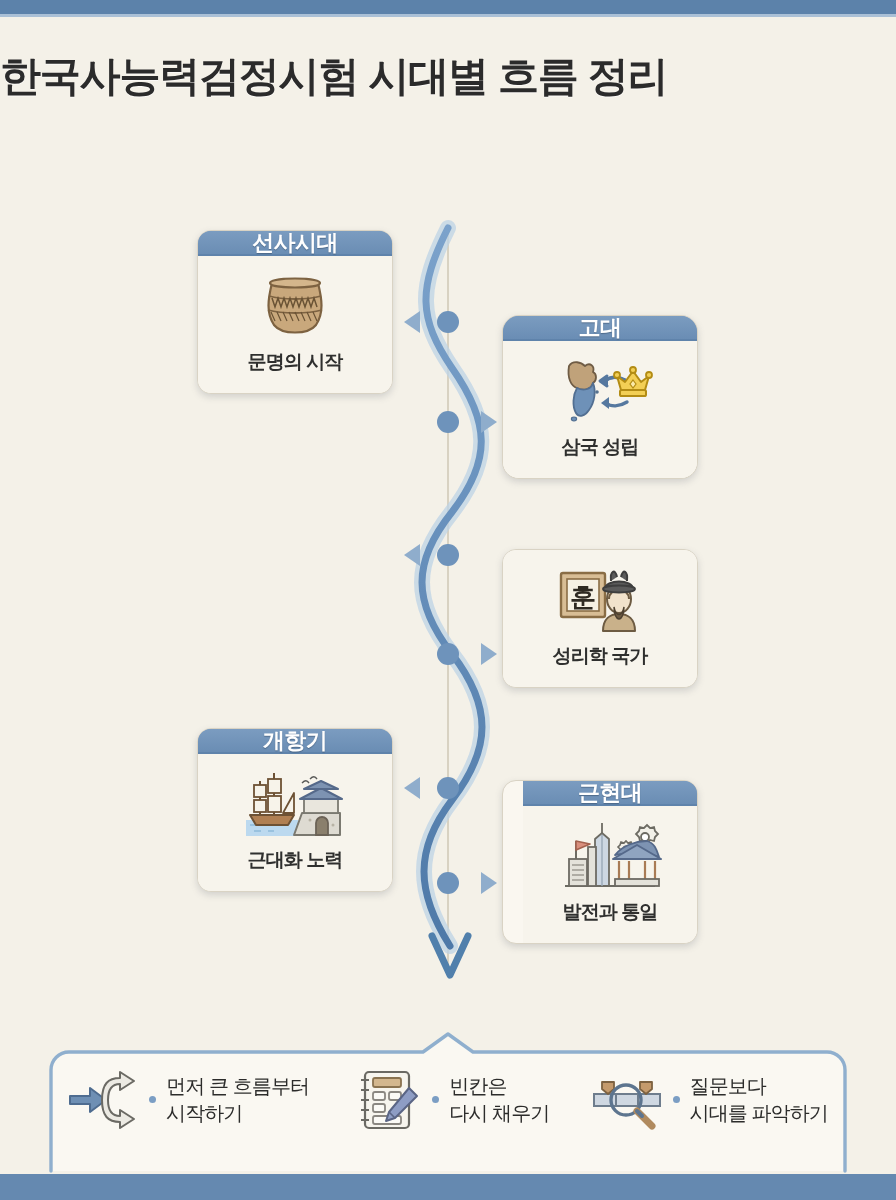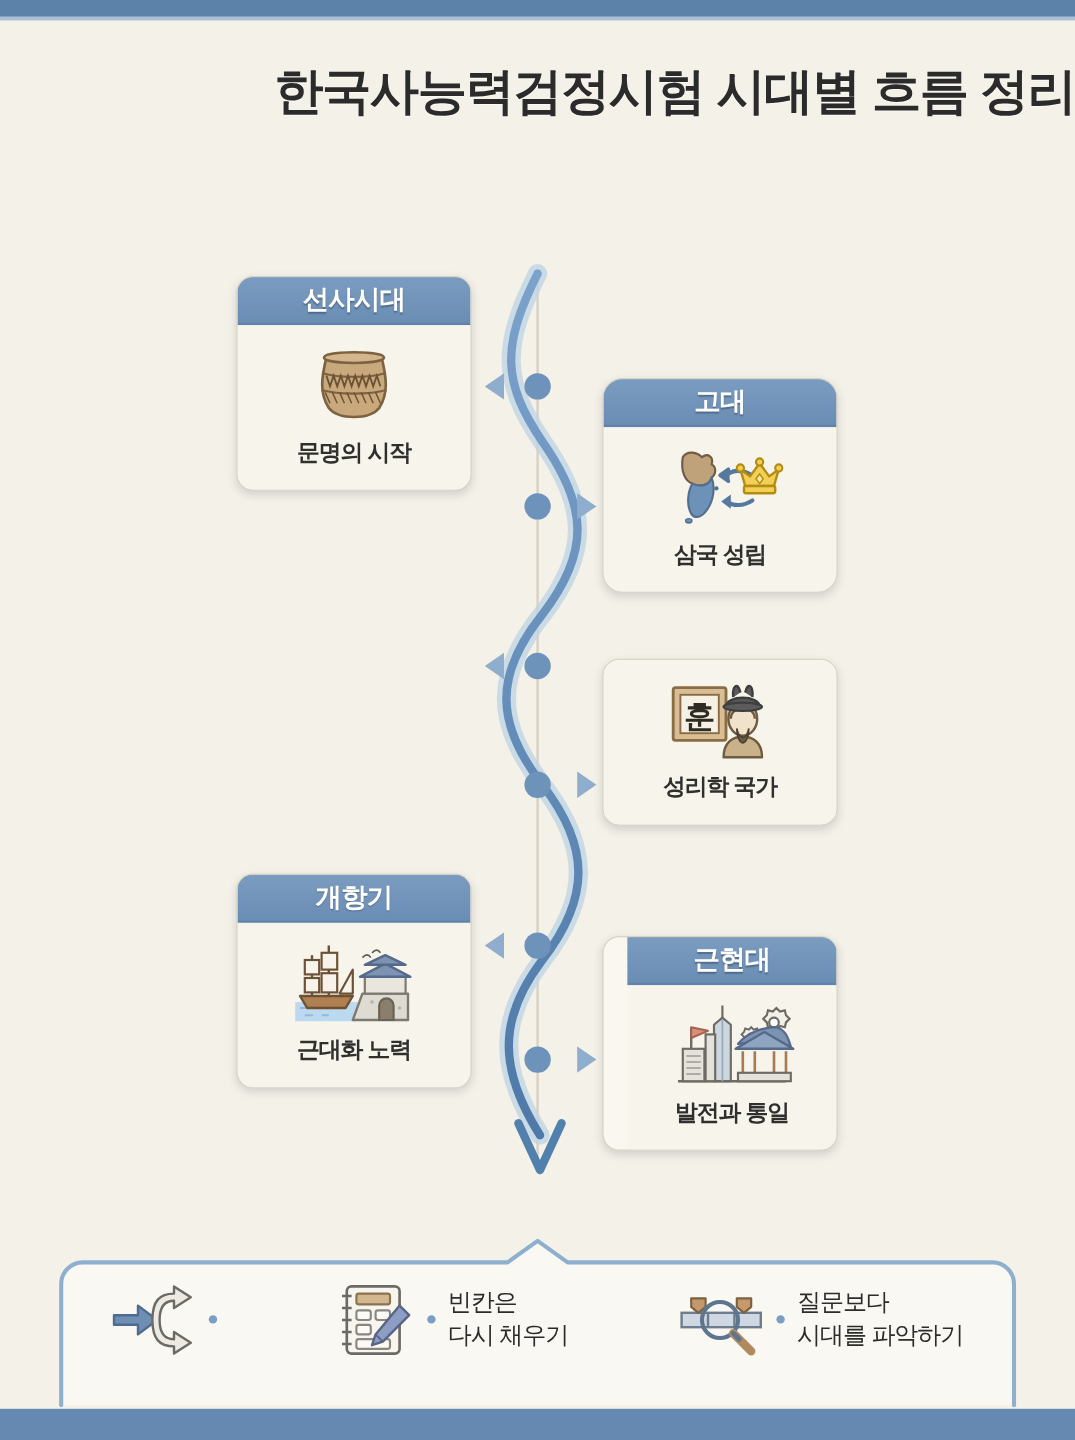--- a/index.html
+++ b/index.html
@@ -22,21 +22,21 @@
   }
   .bar-top::after{
     content:""; position:absolute; left:0; bottom:-3px; width:100%; height:3px;
     background:#aac0d6;
   }
   .bar-bottom {
     position:absolute; left:0; bottom:0; width:896px; height:26px;
     background:#6589b0;
   }
   
-  .header { position:absolute; left:0; top:54px; width:896px; text-align:right; }
+  .header { position:absolute; left:0; top:54px; width:896px; text-align:left; }
   .title {
     font-size:41px; font-weight:bold; color:#2b2b2b;
     letter-spacing:-1.2px; line-height:1.1;
     text-shadow:0 1px 0 rgba(255,255,255,.6);
   }
   .subtitle {
     margin-top:20px;
     font-size:21px; color:#3a3a38; letter-spacing:-0.8px;
   }
   
@@ -45,21 +45,21 @@
   .card {
     position:absolute;
     width:196px;
     border-radius:14px;
     background:#faf7f0;
     box-shadow:0 3px 7px rgba(90,95,110,.22);
     overflow:hidden;
     border:1px solid #d9d3c4;
   }
   .card-head {
-    height:40px;
+    height:25px;
     background:#6f92b8;
     background-image:linear-gradient(#7b9cc0,#6a8db4);
     display:flex; align-items:center; justify-content:center;
     border-bottom:2px solid #5f83ab;
   }
   .card-head span {
     color:#ffffff; font-size:22px; font-weight:bold; letter-spacing:-0.6px;
     text-shadow:0 1px 1px rgba(40,60,85,.45);
   }
   .card-body {
@@ -307,20 +307,22 @@
     </svg>
     <div class="tips-row">
 
       <div class="tip">
         <svg class="tip-icon" viewBox="0 0 72 72">
           <path d="M2,32 L22,32 L22,24 L38,36 L22,48 L22,40 L2,40 Z" fill="#6e8fb4" stroke="#4e6c90" stroke-width="2" stroke-linejoin="round"></path>
           <path d="M34,36 C34,20 40,14 52,14 L52,8 L66,17 L52,26 L52,20 C44,20 40,26 40,36
                    C40,46 44,52 52,52 L52,46 L66,55 L52,64 L52,58 C40,58 34,52 34,36 Z" fill="#eceae3" stroke="#6b6a64" stroke-width="2" stroke-linejoin="round"></path>
         </svg>
         <span class="tip-bullet"></span>
+        <span class="tip-text">먼저 큰 흐름부터
+시작하기</span>
       </div>
 
       <div class="tip">
         <svg class="tip-icon" viewBox="0 0 72 72">
           <rect x="14" y="8" width="44" height="56" rx="4" fill="#f7f5ee" stroke="#6b6a64" stroke-width="2.2"></rect>
           <g stroke="#6b6a64" stroke-width="2.2" fill="none">
             <path d="M10,16 h8 M10,26 h8 M10,36 h8 M10,46 h8 M10,56 h8"></path>
           </g>
           <rect x="22" y="14" width="28" height="9" rx="2" fill="#d3b78e" stroke="#8a7350" stroke-width="1.8"></rect>
           <rect x="22" y="28" width="12" height="8" rx="2" fill="#fbfaf6" stroke="#8a8781" stroke-width="1.8"></rect>

